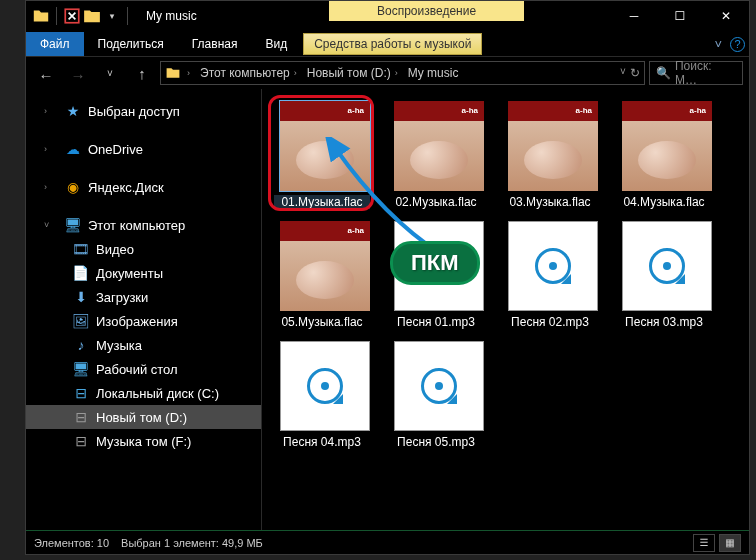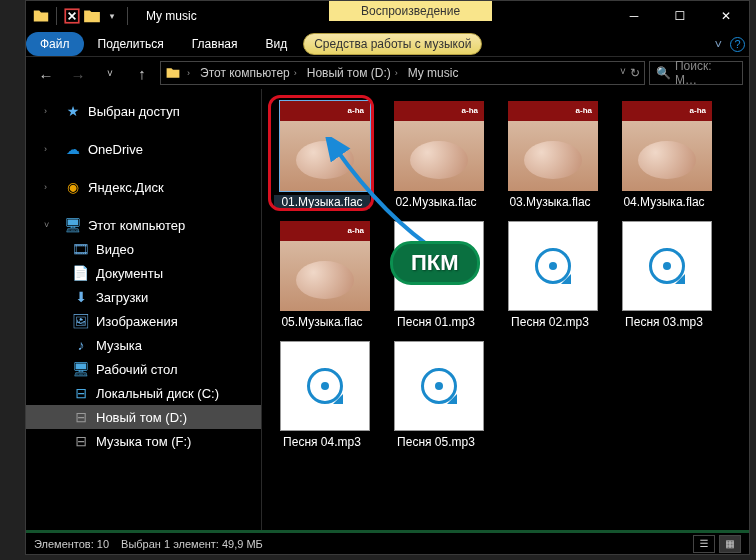--- a/index.html
+++ b/index.html
@@ -5,25 +5,25 @@
 * { margin: 0; padding: 0; box-sizing: border-box; font-family: "Segoe UI", Tahoma, sans-serif; }
 body { background: #222; width: 756px; height: 560px; position: relative; overflow: hidden; }
 .window { position: absolute; left: 25px; top: 0; width: 725px; height: 555px; background: #000; border: 1px solid #3a3a3a; display: flex; flex-direction: column; }
 .titlebar { height: 30px; background: #000; display: flex; align-items: center; padding-left: 6px; position: relative; }
 .qat { display: flex; align-items: center; gap: 2px; }
 .folder-icon { width: 18px; height: 18px; display: inline-block; }
 .folder-icon svg { width: 100%; height: 100%; }
 .qat-sep { width: 1px; height: 18px; background: #444; margin: 0 4px; }
 .qat-item { width: 18px; height: 18px; display: flex; align-items: center; justify-content: center; }
 .title-text { color: #fff; font-size: 12px; margin-left: 14px; }
-.ctx-tab { position: absolute; left: 303px; top: 0; background: #f9e58b; padding: 3px 32px; font-size: 12px; color: #333; }
+.ctx-tab { position: absolute; left: 303px; top: 0; background: #f9e58b; padding: 3px 48px; font-size: 12px; color: #333; }
 .win-controls { position: absolute; right: 0; top: 0; display: flex; }
 .win-btn { width: 46px; height: 30px; display: flex; align-items: center; justify-content: center; color: #fff; font-size: 12px; }
 .ribbon { height: 26px; background: #000; display: flex; align-items: center; padding-left: 0; border-bottom: 1px solid #2a2a2a; position: relative; }
-.ribbon-tab { padding: 5px 14px; color: #fff; font-size: 12px; border-radius: 12px; }
+.ribbon-tab { padding: 5px 14px; color: #fff; font-size: 12px; }
 .ribbon-tab.file { background: #1a6bb8; color: #fff; }
 .ribbon-tab.music { color: #333; background: linear-gradient(#f5e6a8, #e8d468); border: 1px solid #b5a042; margin-left: 2px; padding: 3px 10px; }
 .ribbon-controls { position: absolute; right: 4px; top: 0; display: flex; gap: 8px; align-items: center; height: 26px; }
 .ribbon-controls span { color: #7a9cc0; font-size: 13px; }
 .addressbar { height: 32px; background: #000; display: flex; align-items: center; padding: 3px 6px; gap: 4px; }
 .nav-arrow { width: 28px; height: 24px; display: flex; align-items: center; justify-content: center; color: #ccc; font-size: 15px; }
 .nav-arrow.disabled { color: #555; }
 .addr-box { flex: 1; background: #000; border: 1px solid #444; height: 24px; display: flex; align-items: center; padding: 0 4px; gap: 2px; }
 .crumb { color: #ccc; font-size: 12px; padding: 2px 4px; display: flex; align-items: center; gap: 4px; }
 .crumb .chev { color: #999; font-size: 9px; }
@@ -47,21 +47,21 @@
 .thumb.audio { background: #fff; display: flex; align-items: center; justify-content: center; border:1px solid #999; }
 .audio-ico { width: 36px; height: 36px; border: 3px solid #1a8acc; border-radius: 50%; position: relative; }
 .audio-ico::after { content:""; position: absolute; width: 8px; height: 8px; background: #1a8acc; border-radius:50%; top:50%; left:50%; transform:translate(-50%,-50%); }
 .audio-ico::before { content:""; position:absolute; width:10px; height:10px; background:#1a8acc; bottom:-3px; right:-3px; clip-path:polygon(100% 0,100% 100%,0 100%);}
 .file-label { color: #fff; font-size: 12px; margin-top: 4px; text-align: center; white-space: nowrap; overflow: hidden; text-overflow: ellipsis; width: 100%; }
 .file-item.selected .thumb { outline: 1px solid #6ab0e8; }
 .file-item.selected .file-label { background: rgba(106,176,232,0.25); }
 .highlight-ring { position: absolute; border: 3px solid #d81020; border-radius: 12px; pointer-events: none; }
 .annotation-arrow { position: absolute; pointer-events: none; }
 .annotation-label { position: absolute; background: #0a7040; border: 3px solid #0b9050; border-radius: 14px; color: #fff; font-weight: bold; font-size: 22px; padding: 6px 18px; pointer-events: none; text-shadow:1px 1px 2px rgba(0,0,0,0.4); }
-.statusbar { height: 24px; background: #000; border-top: 3px solid #14532d; display: flex; align-items: center; padding: 0 8px; color: #ccc; font-size: 11px; gap: 12px; }
+.statusbar { height: 24px; background: #000; border-top: 1px solid #14532d; display: flex; align-items: center; padding: 0 8px; color: #ccc; font-size: 11px; gap: 12px; }
 .statusbar .views { margin-left: auto; display: flex; gap: 4px; }
 .view-btn { width: 22px; height: 18px; border: 1px solid #444; display:flex; align-items:center; justify-content:center; font-size:10px; }
 .star{color:#5bb0f0;}
 .cloud{color:#1a8ad8;}
 .yd{color:#e8a000;}
 .pc{color:#4aa8e0;}
 .drive-c{color:#4aa8e0;}
 .drive-d{color:#999;}
 </style>
 </head>

